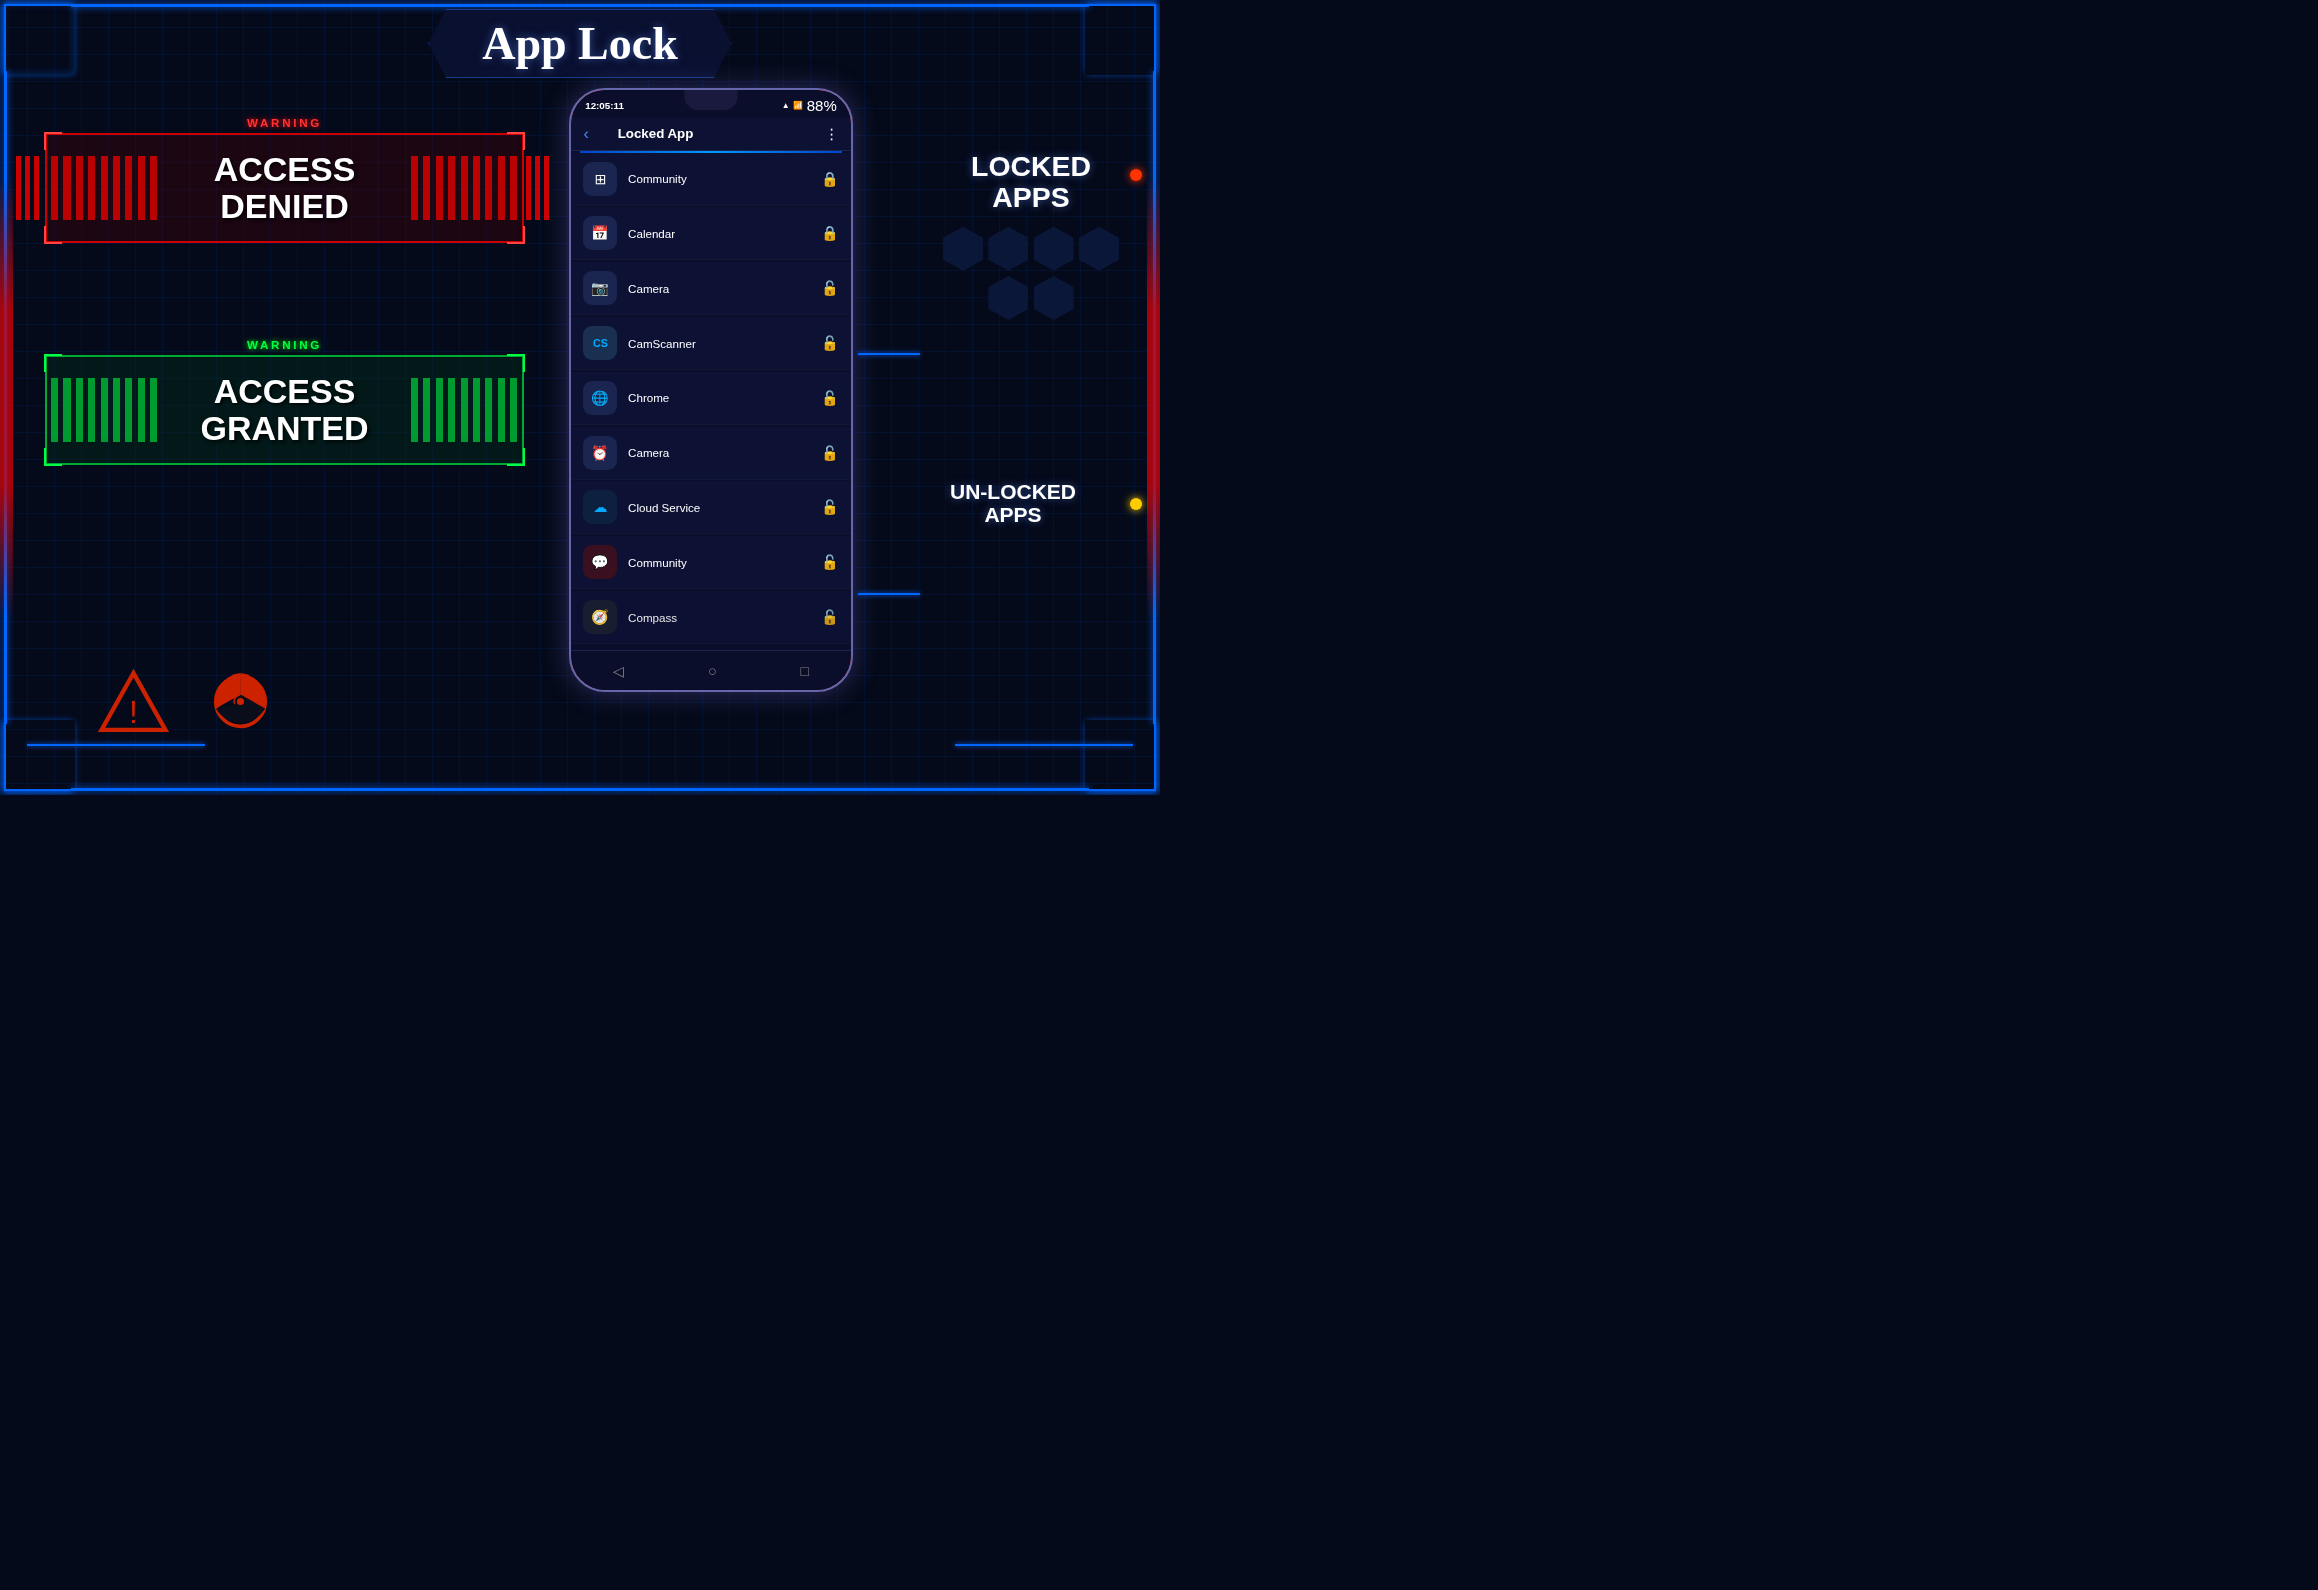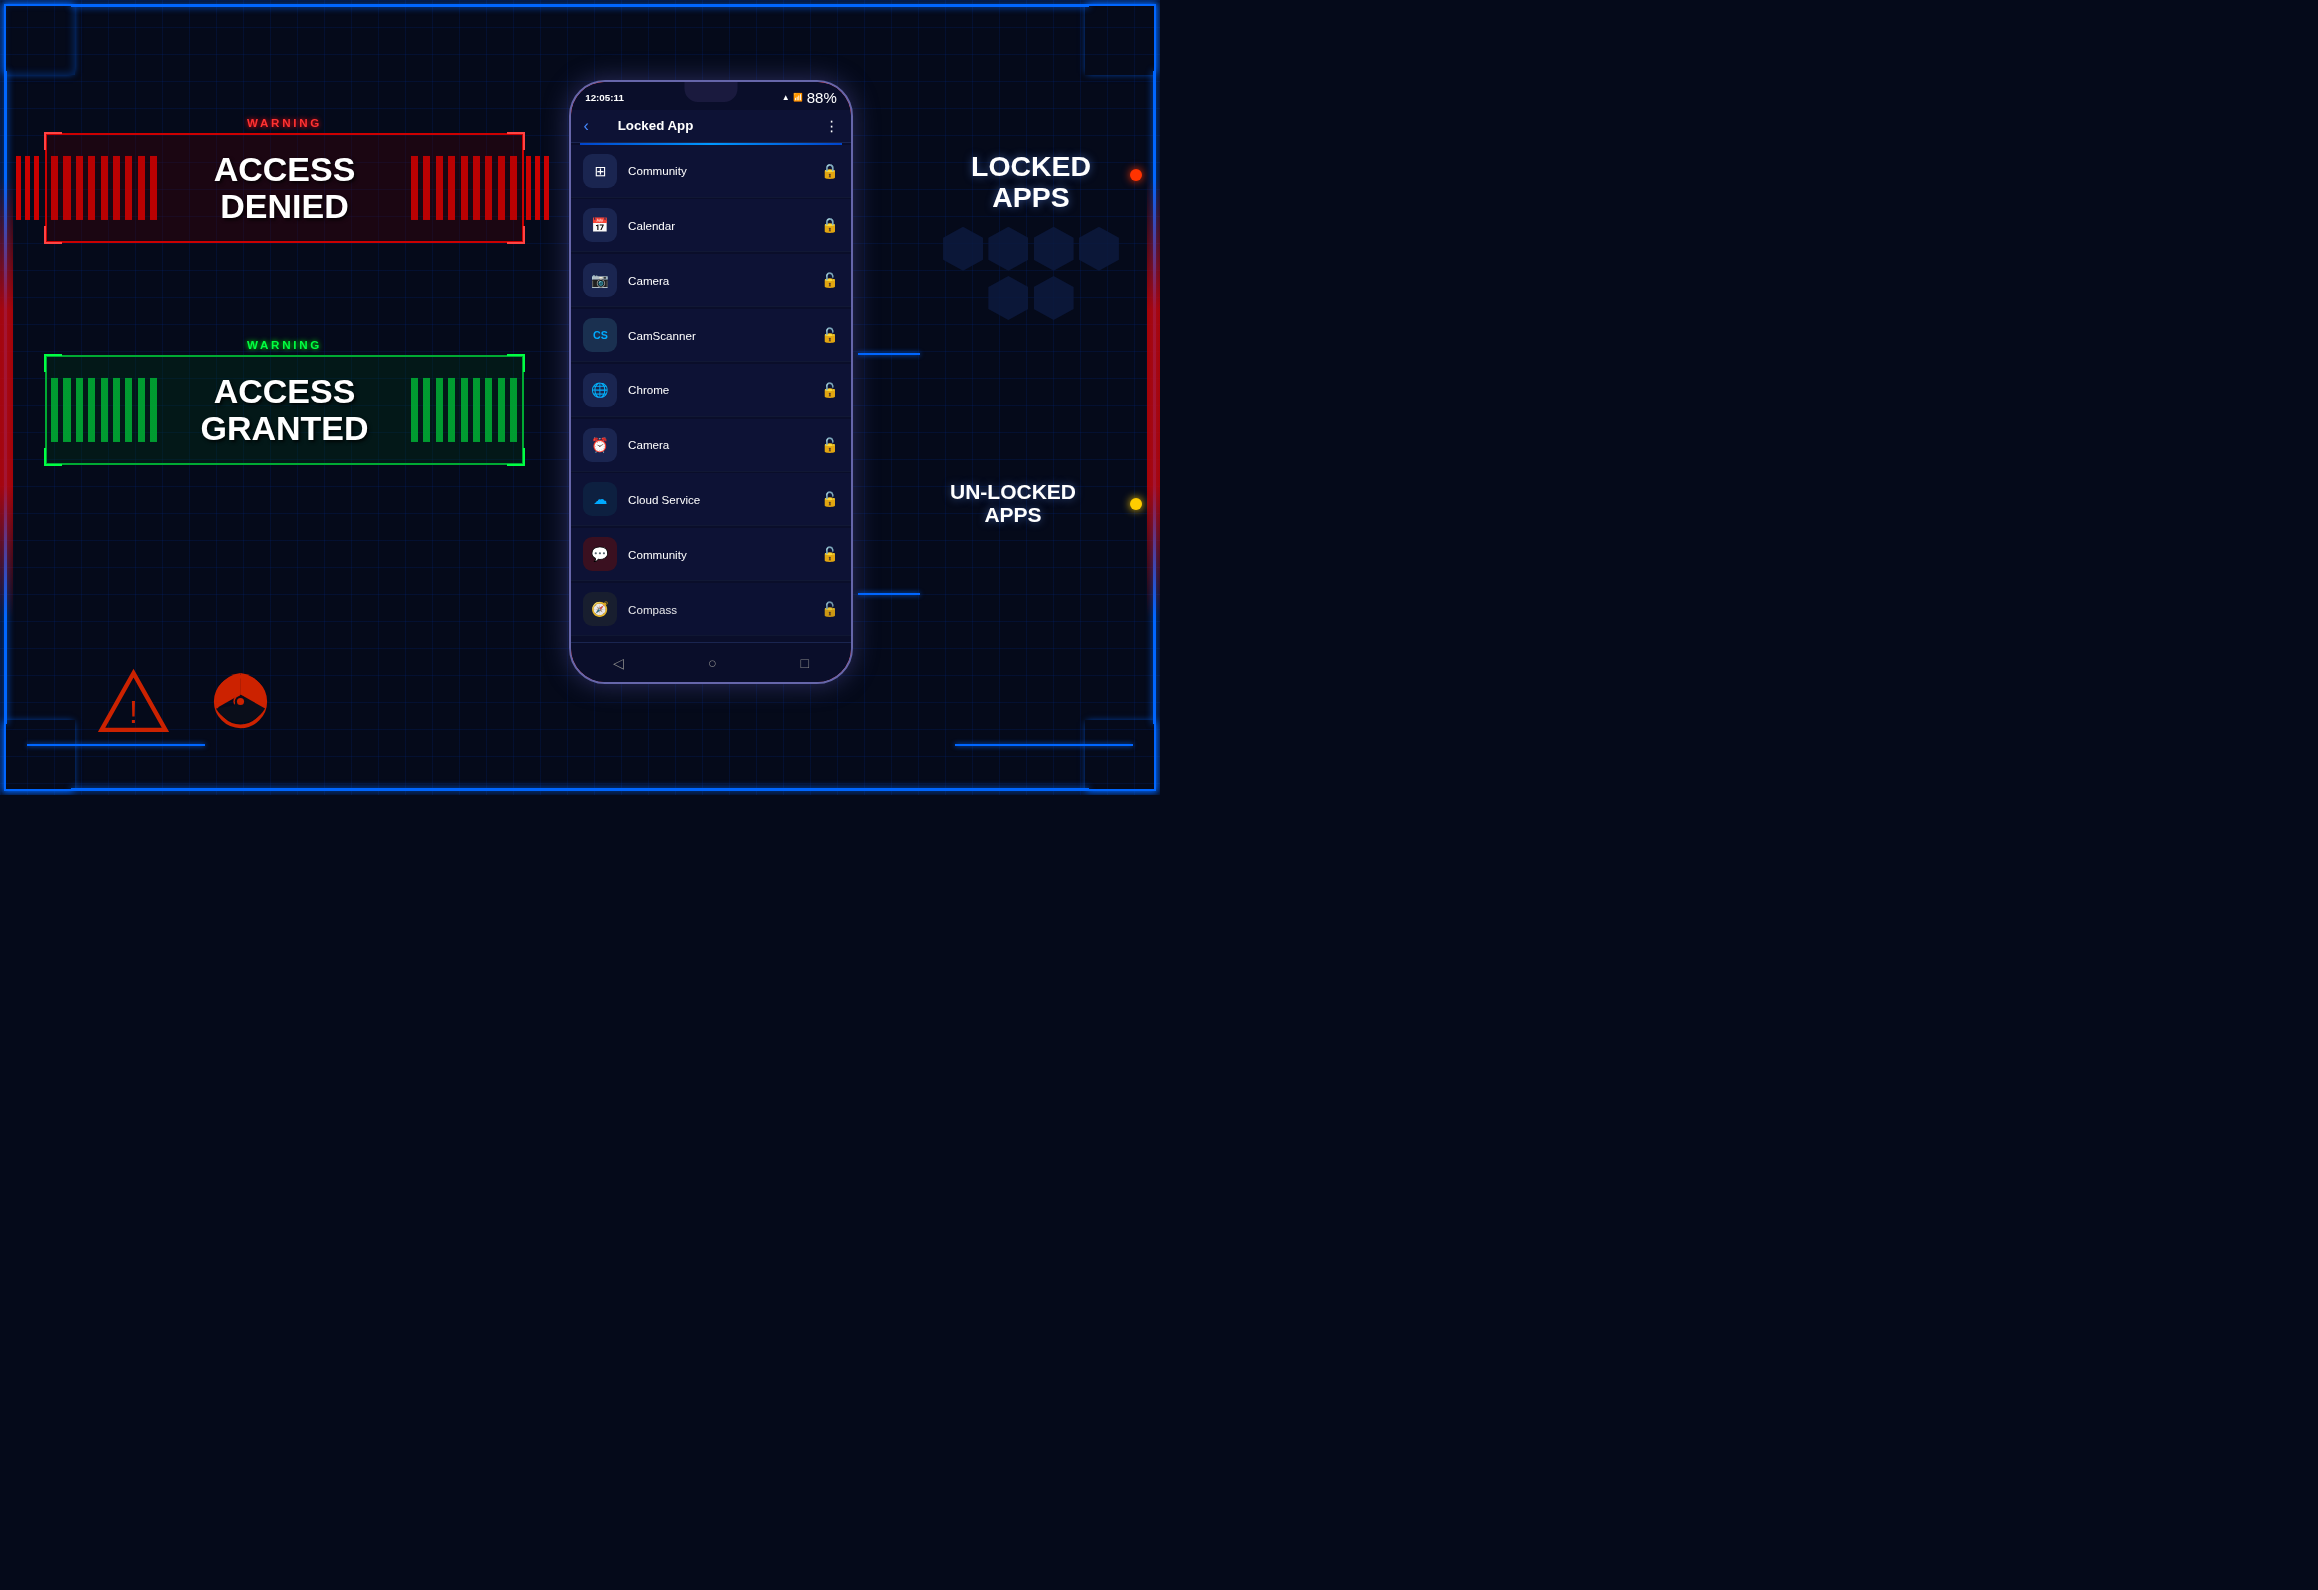--- a/index.html
+++ b/index.html
@@ -333,20 +333,21 @@
     .phone-frame {
       width: 100%;
       height: 100%;
       background: #ef4444;
       border-radius: 36px;
       border: 2.7px solid #6666aa;
       padding: 0;
       position: relative;
       box-shadow: 0 0 27px rgba(100,100,200,0.4), inset 0 0 18px rgba(0,0,50,0.5);
       overflow: hidden;
+      margin-top: 8px;
     }
 
     
     .phone-notch {
       position: absolute;
       top: 0;
       left: 50%;
       transform: translateX(-50%);
       width: 53px;
       height: 19.6px;
@@ -572,20 +573,25 @@
   <div class="corner-bl"></div>
   <div class="corner-br"></div>
 
   <div class="neon-border-top"></div>
   <div class="neon-border-bottom"></div>
   <div class="neon-border-left"></div>
   <div class="neon-border-right"></div>
   <div class="red-accent-left"></div>
   <div class="red-accent-right"></div>
 
+  <div class="title-banner">
+    <div class="title-box">
+      <span class="title-text">App Lock</span>
+    </div>
+  </div>
 
   <div class="left-panel">
 
     <div class="access-denied-section">
       <div class="warning-text-red">WARNING</div>
       <div class="denied-box">
         <div class="denied-bracket-tl"></div>
         <div class="denied-bracket-tr"></div>
         <div class="denied-bracket-bl"></div>
         <div class="denied-bracket-br"></div>

